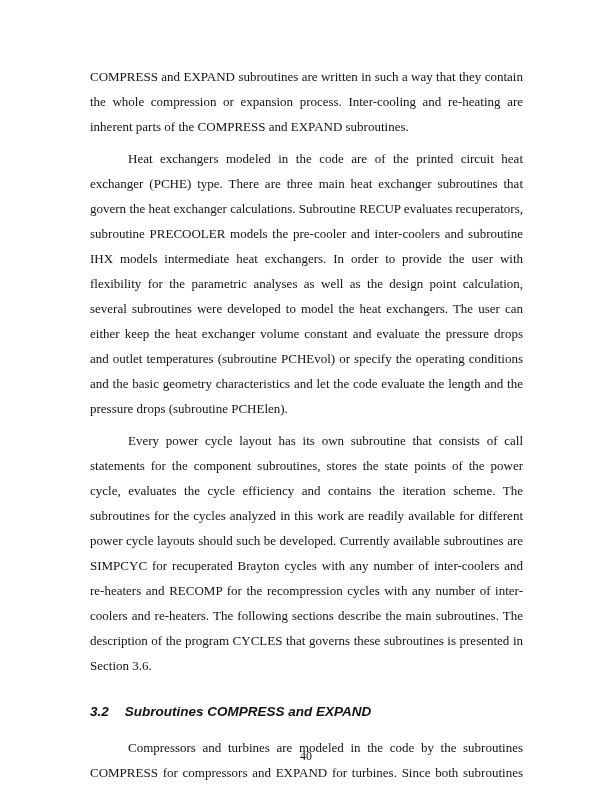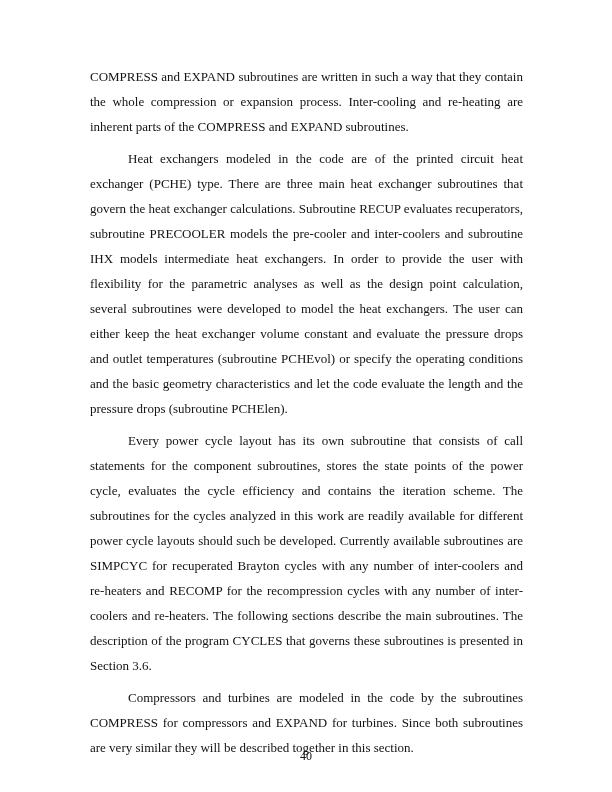--- a/index.html
+++ b/index.html
@@ -62,18 +62,21 @@
 <body>
 
 <div class="page">
 
   <p class="para">COMPRESS and EXPAND subroutines are written in such a way that they contain the whole compression or expansion process. Inter-cooling and re-heating are inherent parts of the COMPRESS and EXPAND subroutines.</p>
 
   <p class="para indent">Heat exchangers modeled in the code are of the printed circuit heat exchanger (PCHE) type. There are three main heat exchanger subroutines that govern the heat exchanger calculations. Subroutine RECUP evaluates recuperators, subroutine PRECOOLER models the pre-cooler and inter-coolers and subroutine IHX models intermediate heat exchangers. In order to provide the user with flexibility for the parametric analyses as well as the design point calculation, several subroutines were developed to model the heat exchangers. The user can either keep the heat exchanger volume constant and evaluate the pressure drops and outlet temperatures (subroutine PCHEvol) or specify the operating conditions and the basic geometry characteristics and let the code evaluate the length and the pressure drops (subroutine PCHElen).</p>
 
   <p class="para indent">Every power cycle layout has its own subroutine that consists of call statements for the component subroutines, stores the state points of the power cycle, evaluates the cycle efficiency and contains the iteration scheme. The subroutines for the cycles analyzed in this work are readily available for different power cycle layouts should such be developed. Currently available subroutines are SIMPCYC for recuperated Brayton cycles with any number of inter-coolers and re-heaters and RECOMP for the recompression cycles with any number of inter-coolers and re-heaters. The following sections describe the main subroutines. The description of the program CYCLES that governs these subroutines is presented in Section 3.6.</p>
 
+  <h2 class="section-heading">
+    <span class="heading-number">3.2</span><span>Subroutines COMPRESS and EXPAND</span>
+  </h2>
 
   <p class="para indent">Compressors and turbines are modeled in the code by the subroutines COMPRESS for compressors and EXPAND for turbines. Since both subroutines are very similar they will be described together in this section.</p>
 
   <div class="page-number">40</div>
 
 </div>
 
 </body></html>

